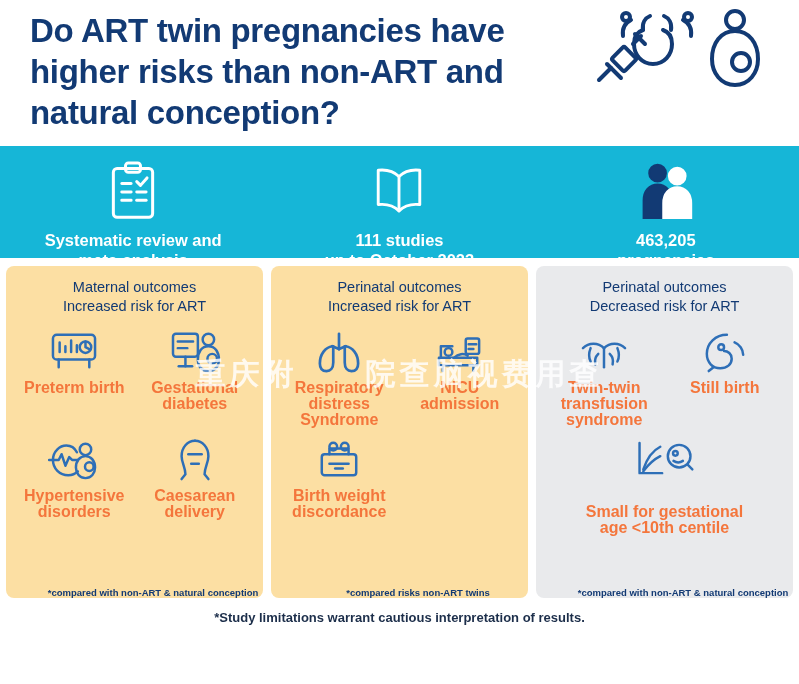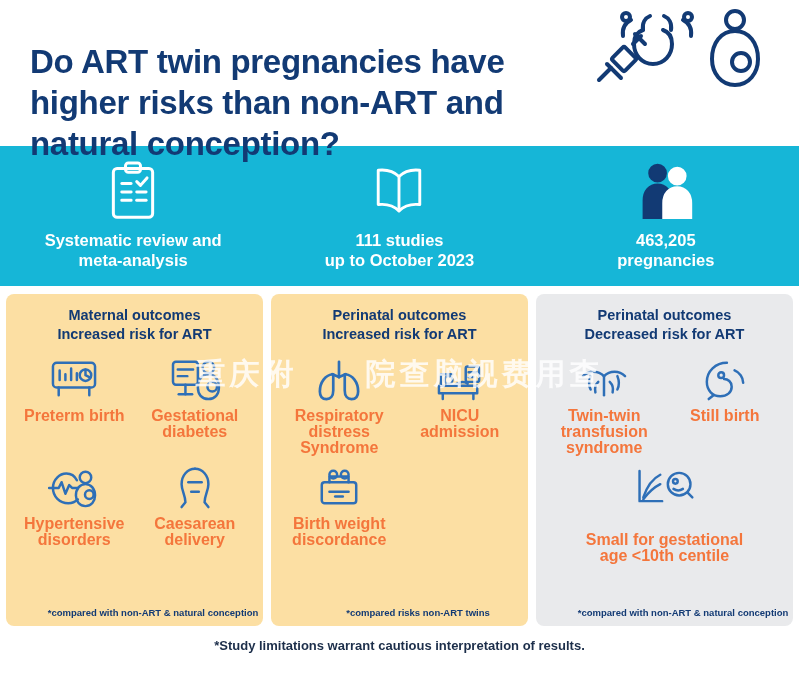--- a/index.html
+++ b/index.html
@@ -21,33 +21,32 @@
     padding: 6px 18px 0 30px;
   }
   .header-title {
     font-size: 33px;
     line-height: 41px;
     font-weight: bold;
     color: #123a74;
     letter-spacing: -0.3px;
     max-width: 560px;
     padding-top: 4px;
-    margin-top: 31px;
   }
   .header-art {
     position: absolute;
     right: 24px;
     top: 6px;
     width: 190px;
     height: 86px;
   }
 
   
   .band {
-    height: 140px;
+    height: 112px;
     background: #16b6d7;
     display: flex;
     align-items: flex-start;
     justify-content: space-around;
     padding-top: 14px;
   }
   .band-item {
     flex: 1 1 0;
     text-align: center;
     color: #ffffff;
@@ -78,21 +77,21 @@
     border-radius: 8px;
     position: relative;
     padding: 12px 8px 0 8px;
   }
   .panel.amber { background: #fcdfa3; }
   .panel.grey  { background: #e9eaec; }
 
   .panel-title {
     text-align: center;
     font-size: 14.5px;
-    font-weight: bold;
+    font-weight: normal;
     line-height: 19px;
     color: #123a74;
     white-space: pre-line;
     margin-bottom: 4px;
   }
 
   .panel-grid {
     display: flex;
     flex-wrap: wrap;
   }
@@ -115,21 +114,21 @@
     line-height: 16px;
     color: #f4763c;
     white-space: pre-line;
   }
   .panel.grey .cell-label { color: #f4763c; }
 
   .cell.wide { width: 100%; }
 
   .footnote {
     position: absolute;
-    bottom: 8px;
+    bottom: 0;
     left: 0;
     right: 0;
     text-align: center;
     font-size: 9.5px;
     font-weight: bold;
     color: #123a74;
     margin-left: 37px;
   }
 
   

